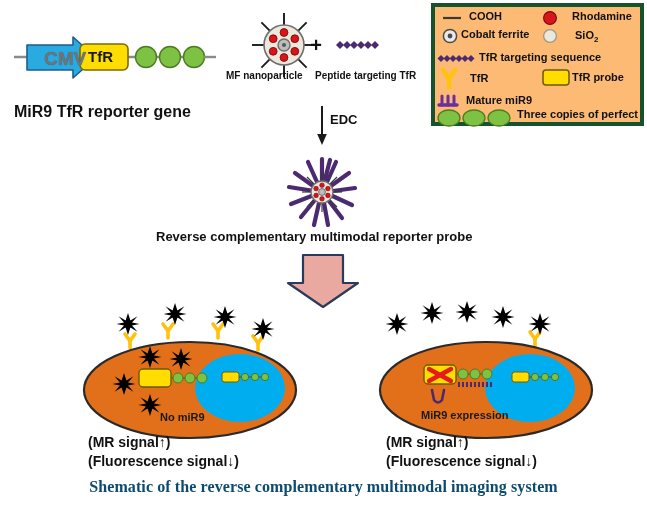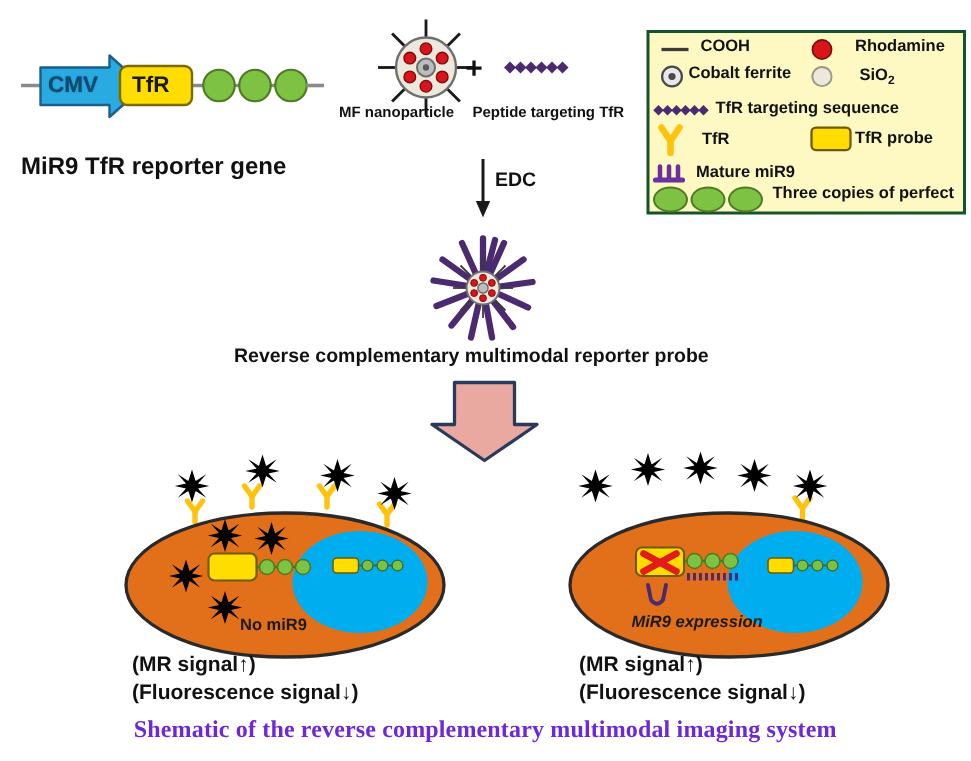--- a/index.html
+++ b/index.html
@@ -3,25 +3,25 @@
 <meta charset="utf-8">
 <style>
   html,body{margin:0;padding:0;background:#ffffff;}
   body{width:647px;height:507px;position:relative;overflow:hidden;
        font-family:"Liberation Sans",sans-serif;color:#000;}
   .fig{position:absolute;left:0;top:0;width:647px;height:507px;}
   .lbl{position:absolute;font-weight:bold;color:#111;white-space:nowrap;}
   #caption{
     position:absolute;left:0;top:478px;width:647px;text-align:center;
     font-family:"Liberation Serif",serif;font-weight:bold;font-size:16px;
-    letter-spacing:.1px;color:#6d28d9;
+    letter-spacing:.1px;color:#0c4a6e;
   }
   #legend-box{
-    position:absolute;left:431px;top:20px;width:213px;height:123px;
-    background:#fef9c3;border:2px solid #14532d;box-sizing:border-box;
+    position:absolute;left:431px;top:3px;width:213px;height:123px;
+    background:#fdba74;border:4px solid #14532d;box-sizing:border-box;
   }
   svg{display:block;overflow:visible;}
 </style>
 </head>
 <body>
 
 <svg class="fig" viewBox="0 0 647 507">
   <defs>
 
     <g id="probeStar">
@@ -282,25 +282,25 @@
 <div class="lbl" style="left:315px;top:70px;font-size:10px;">Peptide targeting TfR</div>
 
 <div class="lbl" style="left:330px;top:112px;font-size:13px;">EDC</div>
 
 <div class="lbl" style="left:156px;top:229px;font-size:13px;">Reverse complementary multimodal reporter probe</div>
 
 <div class="lbl" style="left:160px;top:411px;font-size:11px;color:#1a1a1a;">No miR9</div>
 <div class="lbl" style="left:88px;top:434px;font-size:14px;">(MR signal↑)</div>
 <div class="lbl" style="left:88px;top:453px;font-size:14px;">(Fluorescence signal↓)</div>
 
-<div class="lbl" style="left:421px;top:409px;font-size:11px;color:#1a1a1a;font-style:italic;">MiR9 expression</div>
+<div class="lbl" style="left:421px;top:409px;font-size:11px;color:#1a1a1a;">MiR9 expression</div>
 <div class="lbl" style="left:386px;top:434px;font-size:14px;">(MR signal↑)</div>
 <div class="lbl" style="left:386px;top:453px;font-size:14px;">(Fluorescence signal↓)</div>
 
-<div class="lbl" style="left:32px;top:48px;font-size:15px;color:#0c4a6e;
+<div class="lbl" style="left:44px;top:48px;font-size:19px;color:#737373;
      text-shadow:0 0 1px #1B5E8C;">CMV</div>
 <div class="lbl" style="left:88px;top:48px;font-size:15px;color:#1a1a1a;">TfR</div>
 
 <div id="legend-box">
   <svg viewBox="0 0 213 123" width="213" height="123">
 
     <line x1="8" y1="11" x2="26" y2="11" stroke="#3A3A3A" stroke-width="2.2"></line>
     <circle cx="115" cy="11" r="6.4" fill="#D8151A" stroke="#7A0A0C" stroke-width="1.1"></circle>
 
     <circle cx="15" cy="29" r="6.6" fill="#E9E9E9" stroke="#4A4A4A" stroke-width="1.5"></circle>

